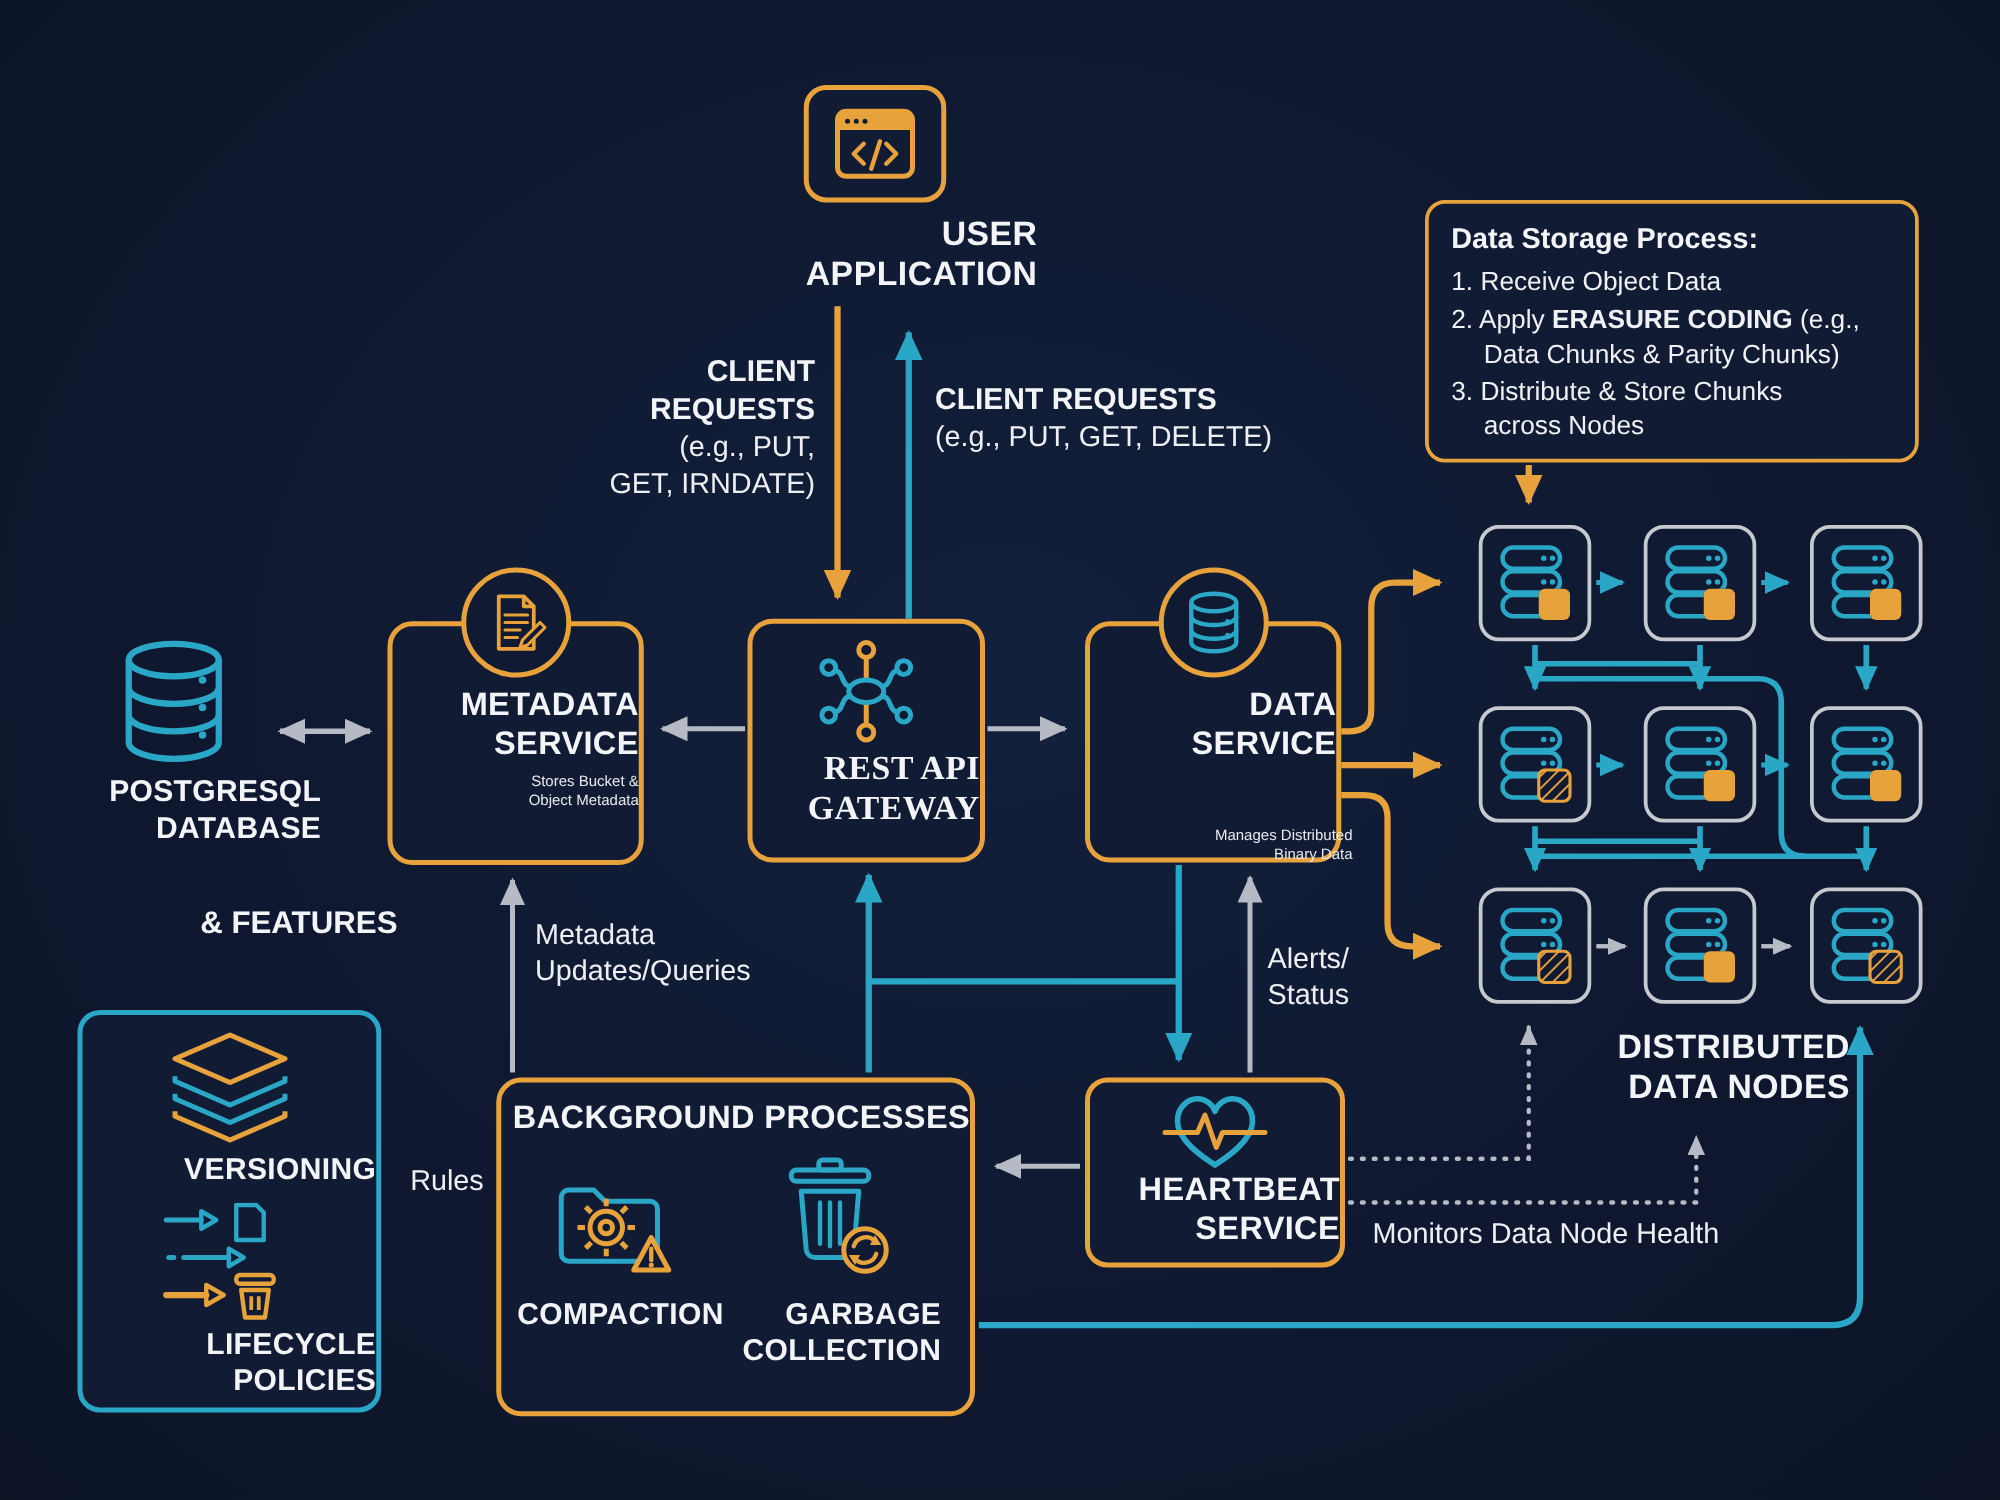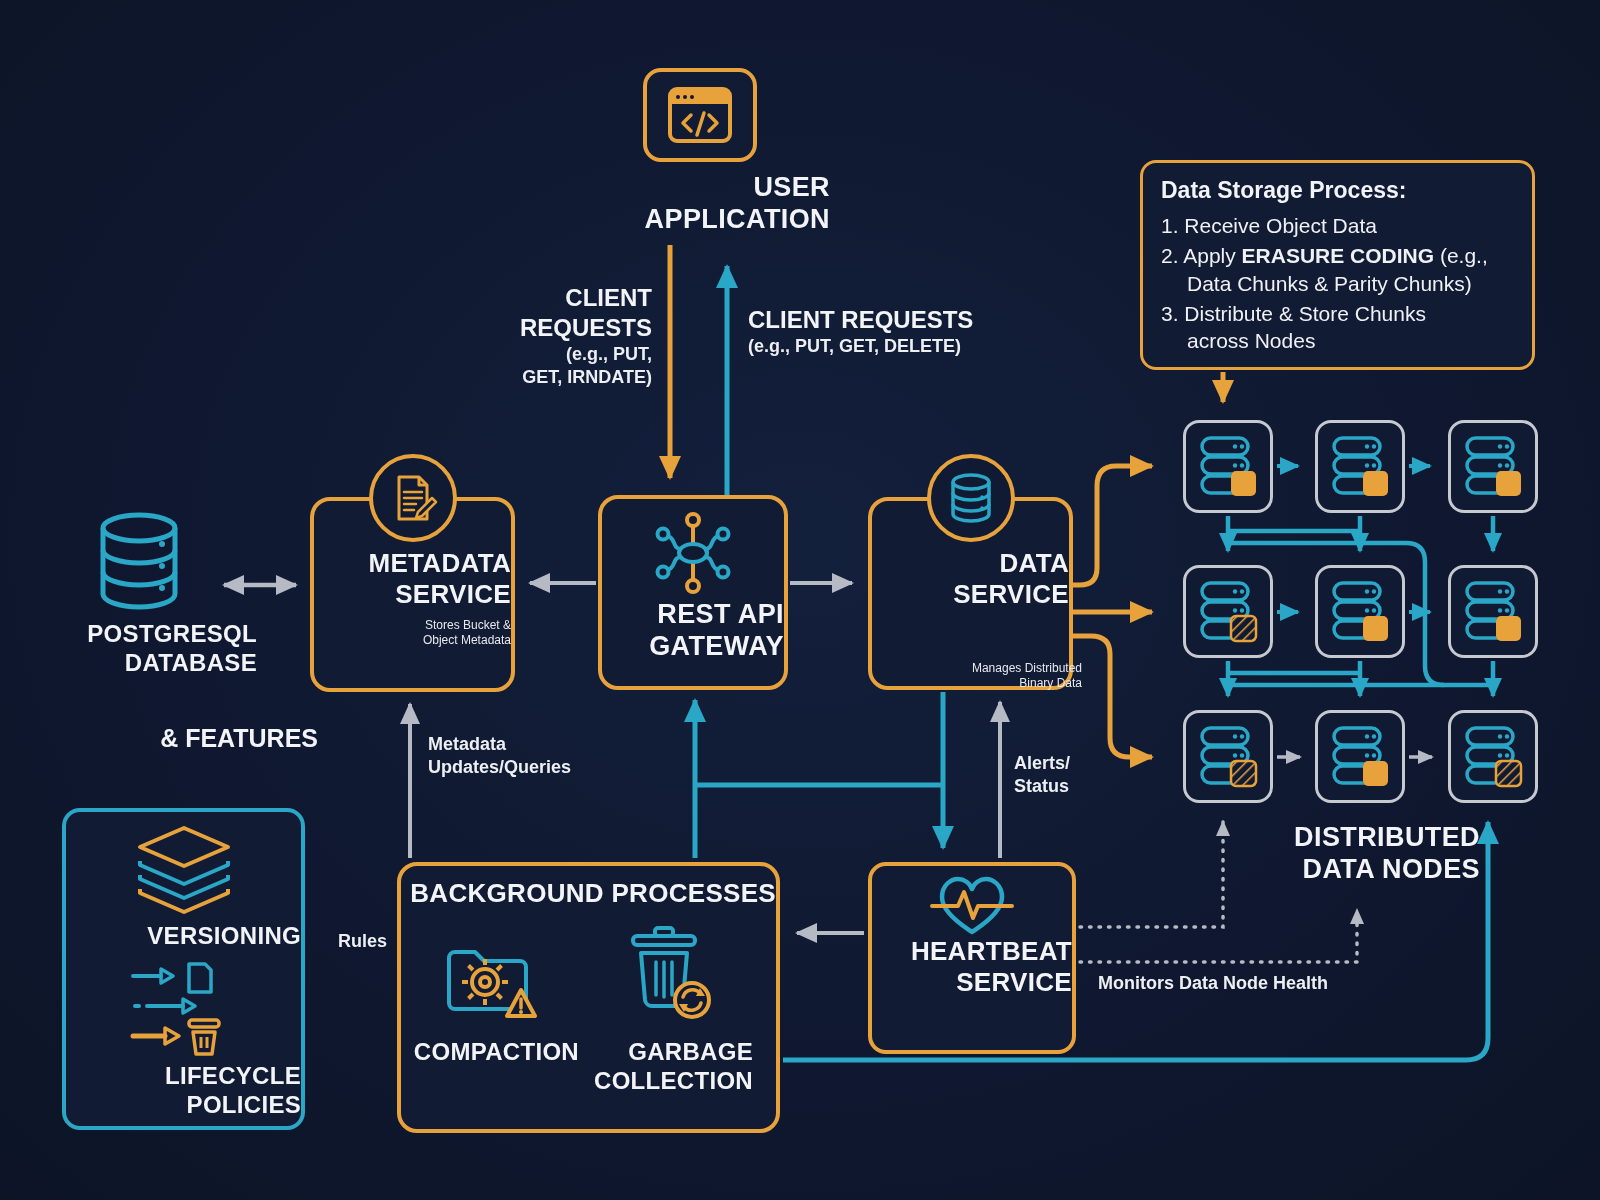--- a/index.html
+++ b/index.html
@@ -18,21 +18,21 @@
   .tealbox{border-color:#2AA7C7;}
   .circle-icon{
     position:absolute;z-index:2;width:88px;height:88px;border-radius:50%;
     border:4px solid #E8A23C;background:#101a32;box-sizing:border-box;
     display:flex;align-items:center;justify-content:center;
   }
   .t-xl{font-size:27px;font-weight:700;letter-spacing:.4px;line-height:1.18;}
   .t-l{font-size:26px;font-weight:700;letter-spacing:.3px;line-height:1.18;}
   .t-m{font-size:24px;font-weight:700;letter-spacing:.3px;line-height:1.2;}
   .t-sub{font-size:12px;font-weight:400;color:#E7E9EE;line-height:1.22;}
-  .t-edge{font-size:18px;font-weight:700;color:#EDEFF3;line-height:1.25;}
+  .t-edge{font-size:23px;font-weight:400;color:#EDEFF3;line-height:1.25;}
   .t-edge-b{font-size:24px;font-weight:700;line-height:1.25;}
   .center{text-align:right;}
   .right{text-align:right;}
   .node-tile{
     position:absolute;z-index:1;width:90px;height:93px;box-sizing:border-box;
     background:#101a32;border:3.5px solid #C6C9D0;border-radius:16px;
     display:flex;align-items:center;justify-content:center;
   }
   .badge{fill:#E8A23C;}
   svg.hatched .badge{fill:url(#hatch);stroke:#E8A23C;stroke-width:2.5;}
@@ -146,21 +146,21 @@
     <div style="font-size:23px;font-weight:700;">Data Storage Process:</div>
     <div style="margin-top:8px;">
       <div class="dsp-item">1. Receive Object Data</div>
       <div class="dsp-item"><span>2. Apply </span><span style="font-weight:700">ERASURE CODING</span><span> (e.g.,</span></div>
       <div class="dsp-cont">Data Chunks &amp; Parity Chunks)</div>
       <div class="dsp-item">3. Distribute &amp; Store Chunks</div>
       <div class="dsp-cont">across Nodes</div>
     </div>
   </div>
 
-  <div class="box" style="left:598px;top:495px;width:190px;height:195px;">
+  <div class="box" style="left:598px;top:495px;width:190px;height:195px;font-family:Liberation Serif, serif;">
     <div class="abs" style="left:50%;top:12px;transform:translateX(-50%);">
       <svg width="80" height="84" viewBox="0 0 80 84">
         <line x1="40" y1="12" x2="40" y2="72" stroke="#E8A23C" stroke-width="4"></line>
         <path d="M28 38 C19 38 23 26 14 25" fill="none" stroke="#2AA7C7" stroke-width="4"></path>
         <path d="M52 38 C61 38 57 26 66 25" fill="none" stroke="#2AA7C7" stroke-width="4"></path>
         <path d="M28 46 C19 46 23 58 14 59" fill="none" stroke="#2AA7C7" stroke-width="4"></path>
         <path d="M52 46 C61 46 57 58 66 59" fill="none" stroke="#2AA7C7" stroke-width="4"></path>
         <ellipse cx="40" cy="42" rx="14" ry="9" fill="#101a32" stroke="#2AA7C7" stroke-width="4"></ellipse>
         <circle cx="40" cy="9" r="6" fill="#101a32" stroke="#E8A23C" stroke-width="4"></circle>
         <circle cx="40" cy="75" r="6" fill="#101a32" stroke="#E8A23C" stroke-width="4"></circle>
@@ -257,21 +257,21 @@
         <polygon points="65,88 60,80 69,80" fill="#E8A23C"></polygon>
       </svg>
     </div>
     <div class="abs center t-m" style="left:8px;top:172px;width:170px;">COMPACTION</div>
     <div class="abs center t-m" style="left:192px;top:172px;width:160px;">
       <div>GARBAGE</div>
       <div>COLLECTION</div>
     </div>
   </div>
 
-  <div class="box" style="left:868px;top:862px;width:208px;height:192px;border-radius:18px;">
+  <div class="box" style="left:868px;top:862px;width:208px;height:152px;border-radius:18px;">
     <div class="abs" style="left:50%;top:4px;transform:translateX(-50%);">
       <svg width="92" height="68" viewBox="0 0 92 68">
         <path d="M46 62 C44 60 16 45 16 27 C16 15 25 9 32 9 C38 9 44 13 46 19 C48 13 54 9 60 9 C67 9 76 15 76 27 C76 45 48 60 46 62 Z" fill="none" stroke="#2AA7C7" stroke-width="4.5" stroke-linejoin="round"></path>
         <path d="M6 36 H32 L38 22 L47 48 L52 36 H86" fill="none" stroke="#E8A23C" stroke-width="4" stroke-linecap="round" stroke-linejoin="round"></path>
       </svg>
     </div>
     <div class="abs center t-l" style="left:0;top:70px;width:100%;">
       <div>HEARTBEAT</div>
       <div>SERVICE</div>
     </div>

